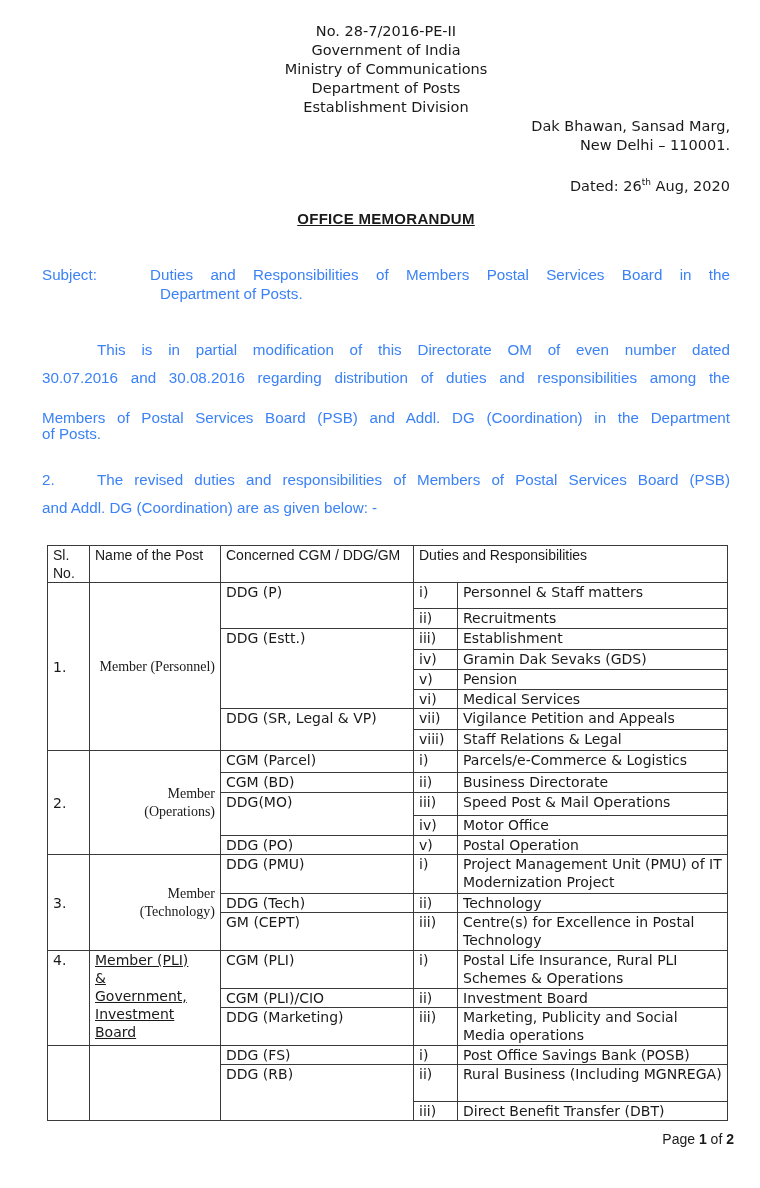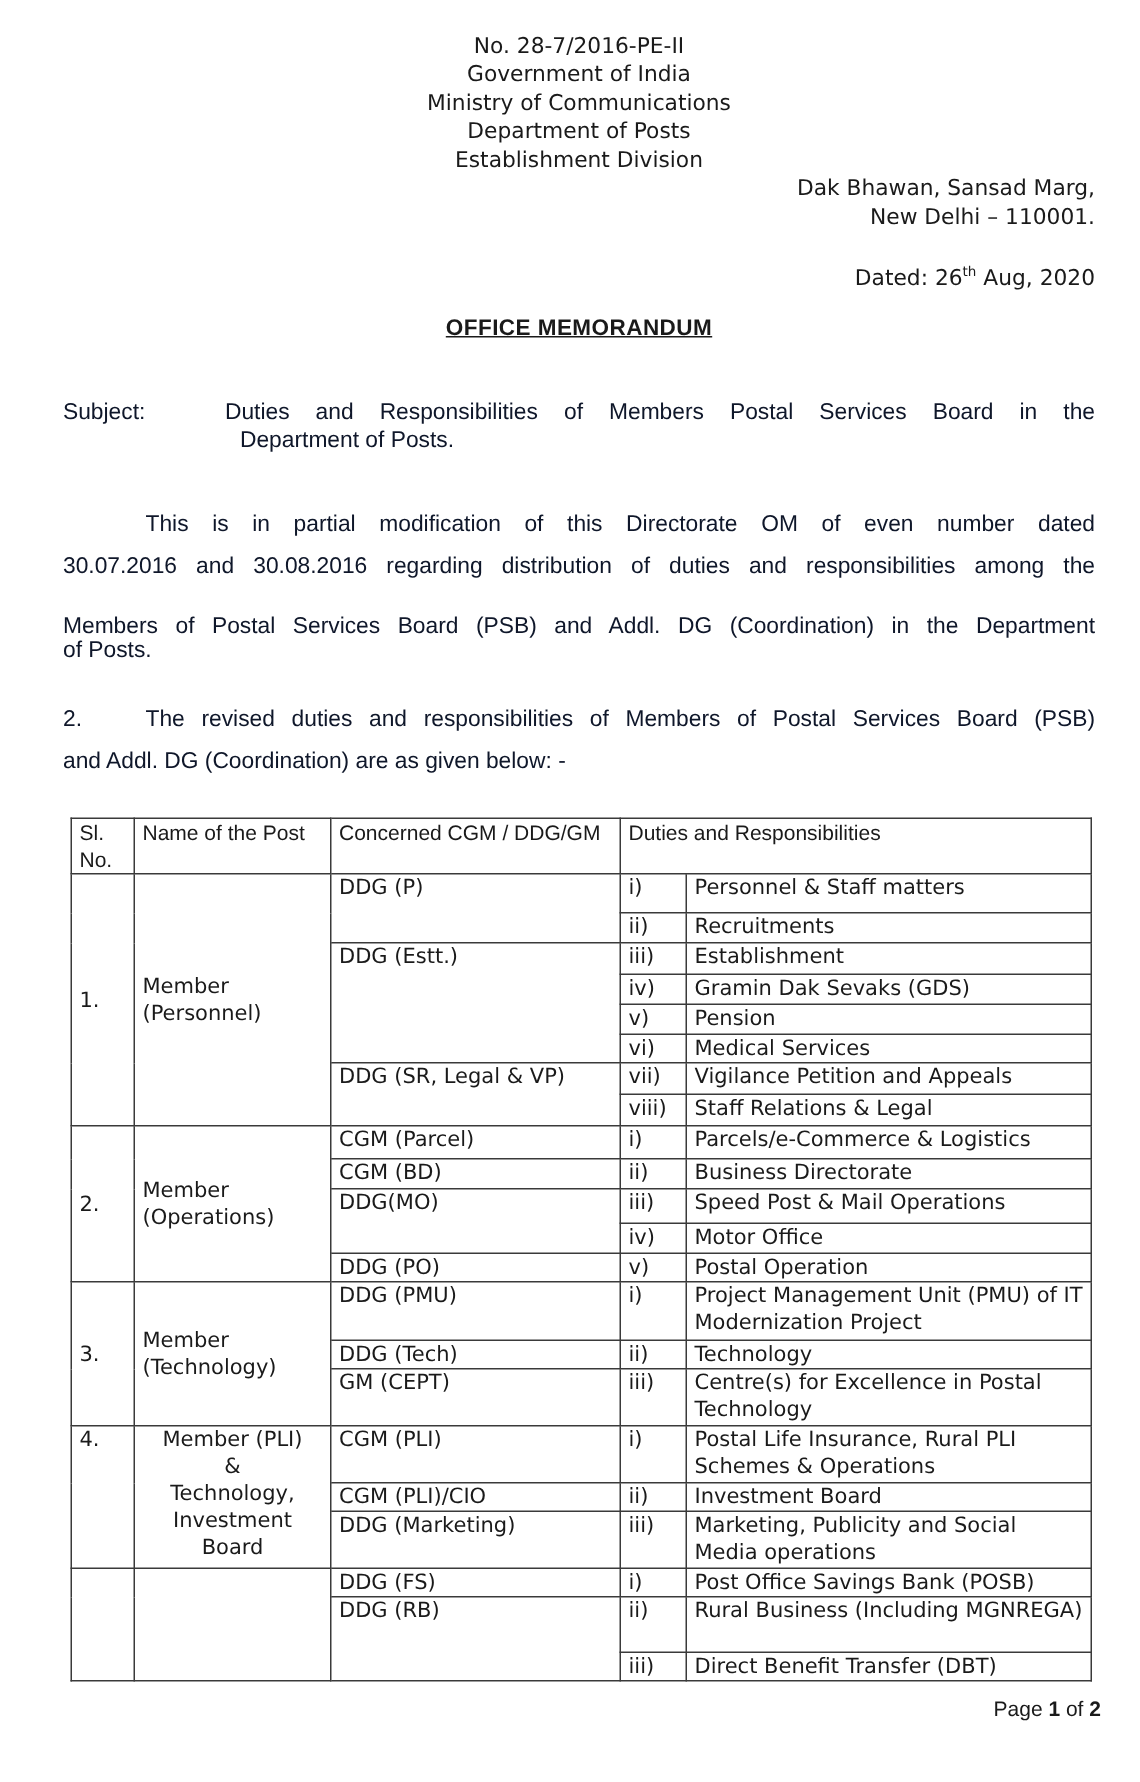--- a/index.html
+++ b/index.html
@@ -3,27 +3,27 @@
 <meta charset="utf-8">
 <style>
   html, body { margin:0; padding:0; }
   body { width:760px; height:1188px; background:#ffffff; position:relative; overflow:hidden;
          font-family:"DejaVu Sans", sans-serif; color:#1a1a1a; }
   .abs { position:absolute; }
   .hdr { left:0; width:772px; text-align:center; font-size:14.5px; line-height:19px; }
   .addr { right:30px; font-size:14.5px; line-height:19px; }
   .title { left:0; width:772px; text-align:center; top:210px; font-family:"Liberation Sans", sans-serif;
            font-weight:bold; font-size:15px; text-decoration:underline; letter-spacing:0.3px; }
-  .para { font-family:"Liberation Sans", sans-serif; font-size:15.2px; color:#0f172a; }
+  .para { font-family:"Liberation Sans", sans-serif; font-size:15.2px; color:#3b82f6; }
   .just { text-align:justify; text-align-last:justify; white-space:nowrap; }
   .line { position:absolute; left:42px; width:688px; }
   table.om { position:absolute; left:47px; top:545px; width:680px; border-collapse:collapse; table-layout:fixed;
              font-family:"DejaVu Sans", sans-serif; font-size:14px; color:#1a1a1a; }
   table.om td { border:1.3px solid #3a3a3a; padding:0 5px; vertical-align:top; line-height:18px; overflow:hidden; }
-  table.om td.c { text-align:left; vertical-align:middle; }
+  table.om td.c { text-align:right; vertical-align:middle;font-family:Liberation Serif, serif; }
   table.om td.mid { vertical-align:middle; }
   table.om td.hd { font-family:Liberation Sans, sans-serif; font-size:14px; }
   .footer { right:26px; top:1131px; font-family:"Liberation Sans", sans-serif; font-size:14px; }
   .footer b { font-weight:bold; }
 </style>
 </head>
 <body>
 
 <div class="abs hdr" style="top:22px;">No. 28-7/2016-PE-II</div>
 <div class="abs hdr" style="top:41px;">Government of India</div>
@@ -145,24 +145,24 @@
     <td>Technology</td>
   </tr>
   <tr style="height:38px;">
     <td>GM (CEPT)</td>
     <td>iii)</td>
     <td>Centre(s) for Excellence in Postal Technology</td>
   </tr>
 
   <tr style="height:38px;">
     <td rowspan="3">4.</td>
-    <td rowspan="3" style="text-align:center; vertical-align:top;">
+    <td rowspan="3" style="vertical-align:top;text-decoration:underline;">
       <div>Member (PLI)</div>
       <div>&amp;</div>
-      <div>Technology,</div>
+      <div>Government,</div>
       <div>Investment</div>
       <div>Board</div>
     </td>
     <td>CGM (PLI)</td>
     <td>i)</td>
     <td>Postal Life Insurance, Rural PLI Schemes &amp; Operations</td>
   </tr>
   <tr style="height:19px;">
     <td>CGM (PLI)/CIO</td>
     <td>ii)</td>

